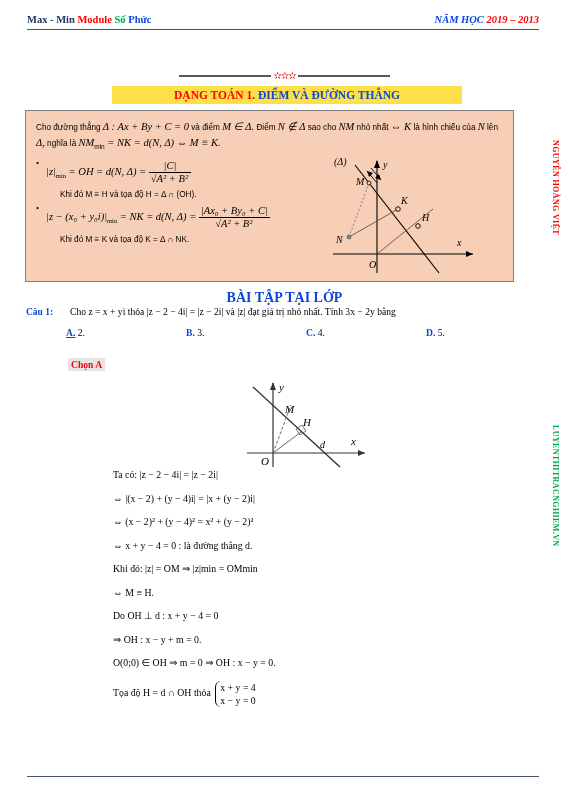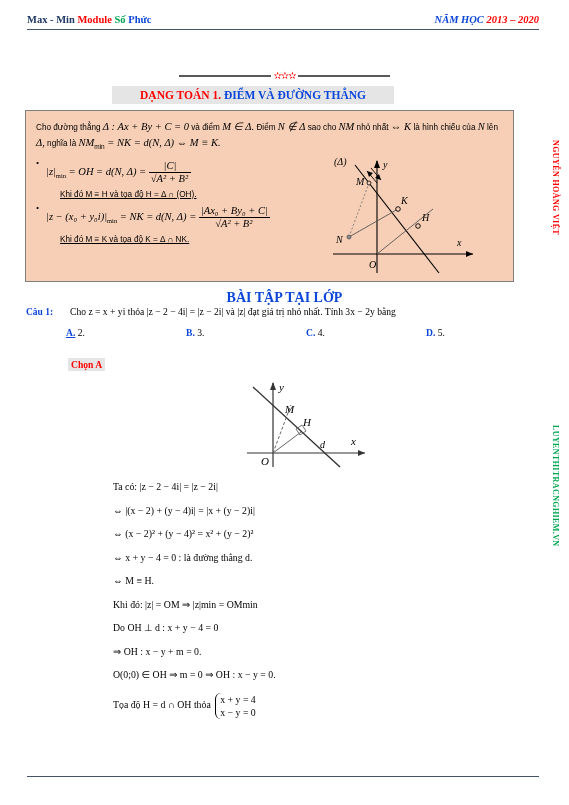--- a/index.html
+++ b/index.html
@@ -45,22 +45,22 @@
   }
   .star-rule {
     position: absolute; left: 0; top: 70px; width: 569px;
     display: flex; align-items: center; justify-content: center;
   }
   .star-rule .bar { width: 92px; height: 2px; background: #595959; }
   .star-rule .stars { color: #ff0000; font-size: 10px; padding: 0 2px; letter-spacing: -1px; }
 
   
   .banner {
-    position: absolute; left: 112px; top: 86px; width: 282px; height: 18px;
-    background: #e5e5e5; text-align: center; line-height: 18px;
+    position: absolute; left: 112px; top: 86px; width: 350px; height: 18px;
+    background: #fde047; text-align: center; line-height: 18px;
     font-weight: bold; font-size: 11.5px;
   }
   .banner .r { color: #ff0000; }
   .banner .b { color: #0d47d9; }
 
   
   .theory {
     position: absolute; left: 25px; top: 110px; width: 489px; height: 172px;
     background: #f6cfb6; border: 1.5px solid #808080;
     padding: 8px 10px 0 10px;
@@ -71,21 +71,21 @@
   }
   .mi { font-family: "Liberation Serif", serif; font-style: italic; font-size: 10.5px; }
   .mu { font-family: "Liberation Serif", serif; font-size: 10.5px; }
   .bul { margin-top: 6px; padding-left: 10px; position: relative; }
   .bul::before {
     content: "•"; position: absolute; left: 0px; top: -2px; font-size: 9px;
   }
   .bul .line1 { font-size: 10.5px; font-family: "Liberation Serif", serif; white-space: nowrap; }
   .bul .line2 {
     font-size: 8.2px; font-family: "Liberation Sans", sans-serif;
-    margin-top: 5px; margin-left: 14px; text-decoration: underline;
+    margin-top: 5px; margin-left: 14px;
   }
   .frac { display: inline-block; vertical-align: middle; text-align: center; font-size: 8.2px; line-height: 1.15; }
   .frac .num { display: block; border-bottom: 1px solid #000; padding: 0 2px; }
   .frac .den { display: block; padding: 0 2px; }
   .sub { font-size: 6.5px; vertical-align: sub; }
   .sqrt { border-top: 1px solid #000; padding: 0 1px 0 0; }
 
   
   .diagram1 { position: absolute; right: 18px; top: 40px; width: 170px; height: 125px; }
 
@@ -116,21 +116,21 @@
   .chon {
     position: absolute; left: 68px; top: 358px;
     background: #e5e5e5; color: #ff0000; font-weight: bold; font-size: 9.6px;
     padding: 1px 3px;
   }
 
   
   .diagram2 { position: absolute; left: 235px; top: 375px; width: 210px; height: 95px; }
 
   
-  .steps { position: absolute; left: 113px; top: 481px; width: 430px; }
+  .steps { position: absolute; left: 113px; top: 469px; width: 430px; }
   .steps .step {
     font-family: "Liberation Serif", serif; font-size: 9.8px;
     margin-bottom: 12.5px; white-space: nowrap;
   }
   .brace {
     display: inline-block; vertical-align: middle;
     border-left: 1.1px solid #000; border-top-left-radius: 6px; border-bottom-left-radius: 6px;
     padding-left: 4px; margin-left: 2px;
     font-size: 9.8px; line-height: 13px;
   }
@@ -163,21 +163,21 @@
 </head>
 <body>
 
 <div class="page">
 
   <div class="header">
     <div class="hdr-left">
       <span class="c1">Max - Min </span><span class="c2">Module </span><span class="c3">Số </span><span class="c4">Phức</span>
     </div>
     <div class="hdr-right">
-      <span class="c1">NĂM HỌC </span><span class="c2">2013 – 2020</span>
+      <span class="c1">NĂM HỌC </span><span class="c2">2019 – 2013</span>
     </div>
   </div>
   <div class="hdr-rule"></div>
 
 
   <div class="star-rule">
     <div class="bar"></div>
     <div class="stars">✫✫✫</div>
     <div class="bar"></div>
   </div>
@@ -279,22 +279,22 @@
     <text x="50" y="38" font-family="Liberation Serif, serif" font-style="italic" font-size="11">M</text>
     <text x="68" y="51" font-family="Liberation Serif, serif" font-style="italic" font-size="11">H</text>
     <text x="85" y="73" font-family="Liberation Serif, serif" font-style="italic" font-size="10">d</text>
   </svg>
 
   <div class="steps">
     <div class="step">Ta có: |z − 2 − 4i| = |z − 2i|</div>
     <div class="step">⇔ |(x − 2) + (y − 4)i| = |x + (y − 2)i|</div>
     <div class="step">⇔ (x − 2)² + (y − 4)² = x² + (y − 2)²</div>
     <div class="step">⇔ x + y − 4 = 0 : là đường thẳng d.</div>
+    <div class="step">Khi đó: |z| = OM ⇒ |z|min = OMmin</div>
     <div class="step">⇔ M ≡ H.</div>
-    <div class="step">Khi đó: |z| = OM ⇒ |z|min = OMmin</div>
     <div class="step">Do OH ⊥ d : x + y − 4 = 0</div>
     <div class="step">⇒ OH : x − y + m = 0.</div>
     <div class="step">O(0;0) ∈ OH ⇒ m = 0 ⇒ OH : x − y = 0.</div>
     <div class="step">
       <span>Tọa độ H = d ∩ OH thỏa</span>
       <span class="brace">
         <span class="r1">x + y = 4</span>
         <span class="r2">x − y = 0</span>
       </span>
     </div>

